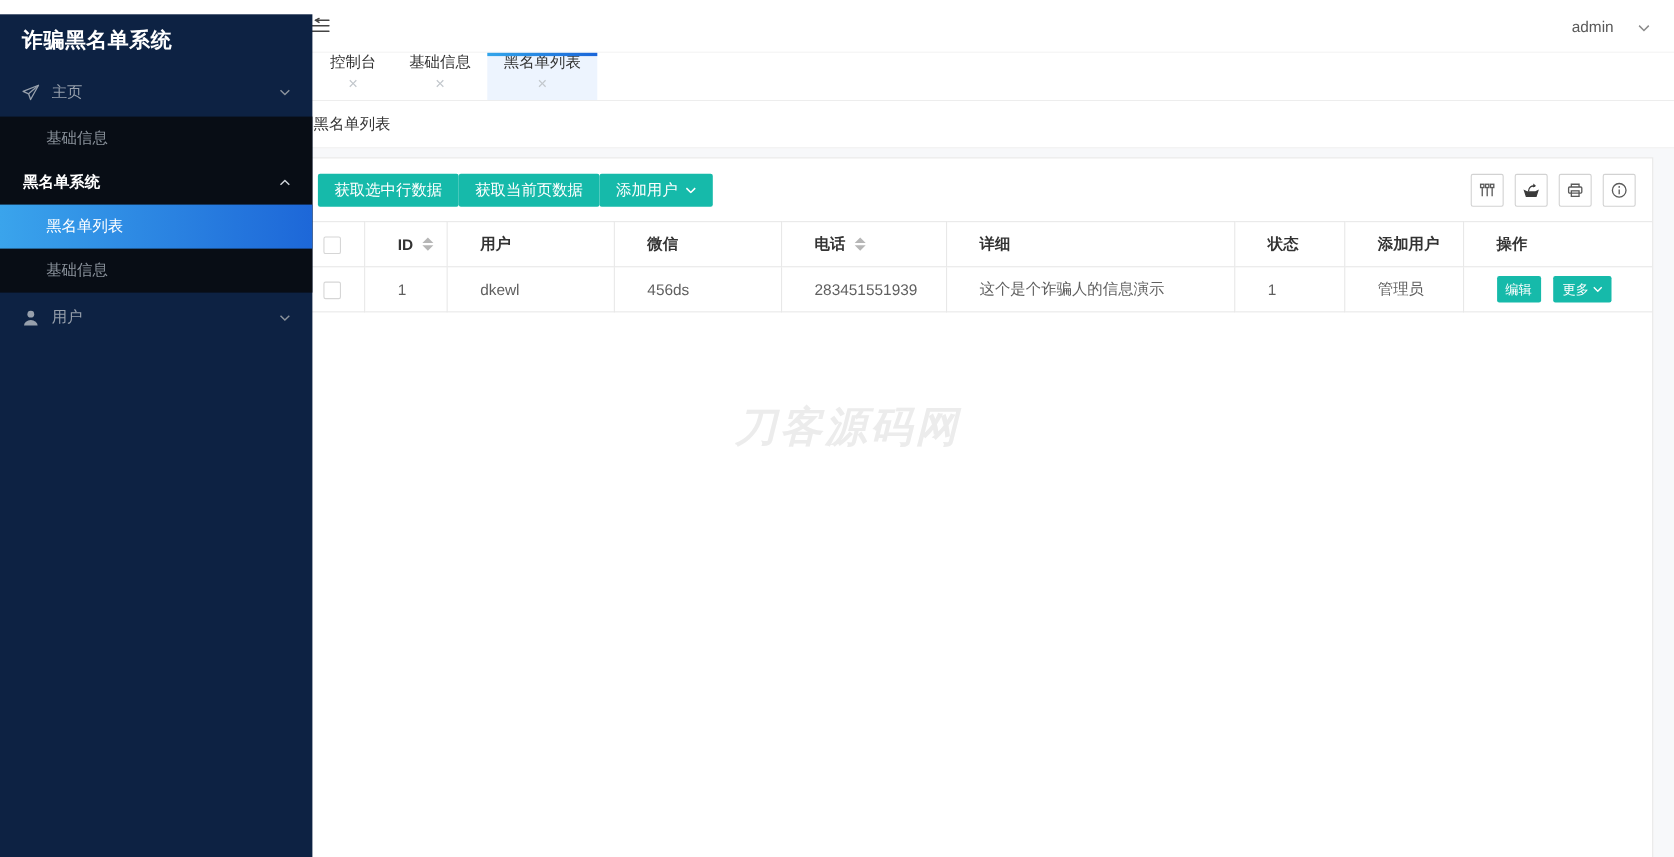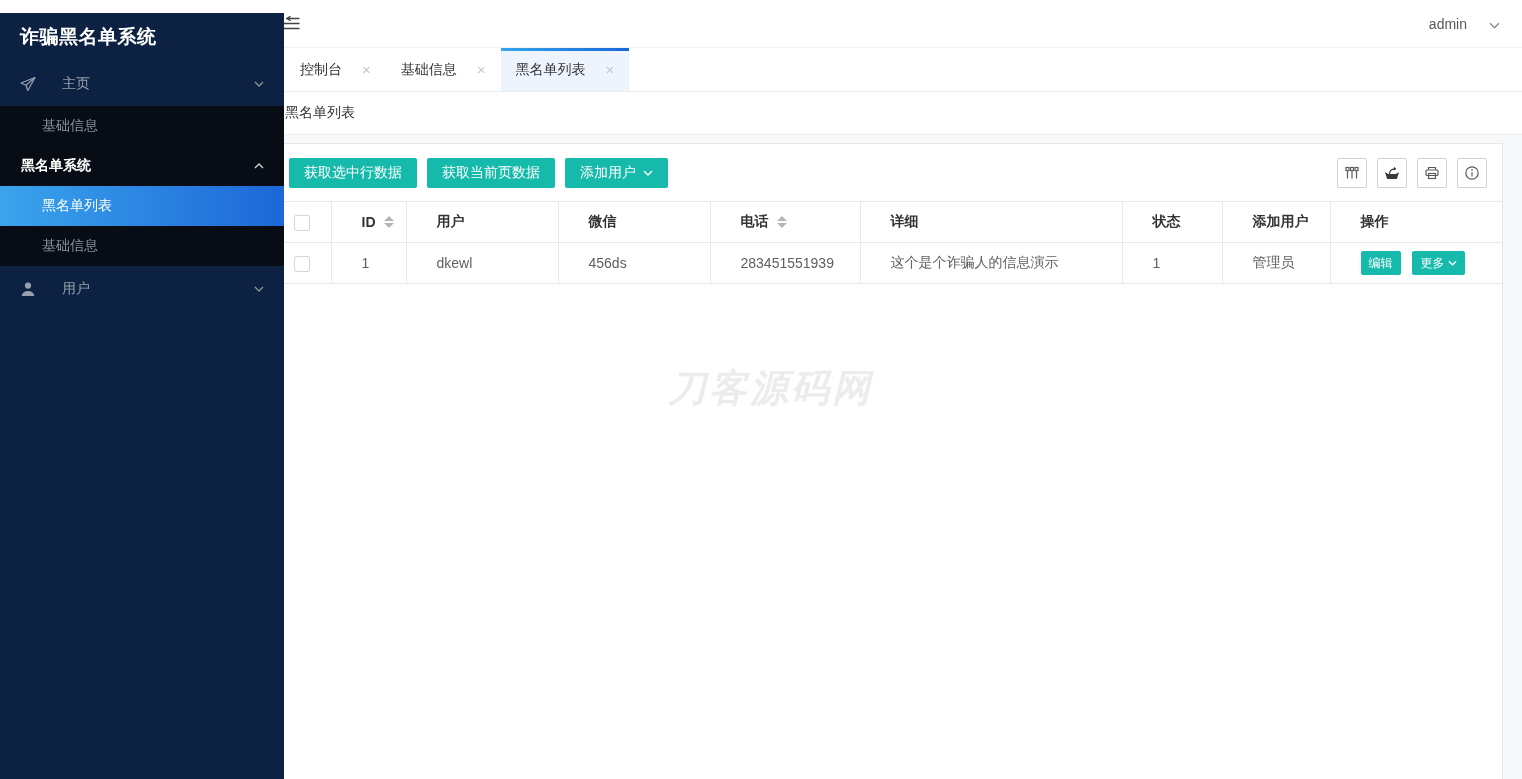--- a/index.html
+++ b/index.html
@@ -8,21 +8,21 @@
     font-family: "Liberation Sans", sans-serif;
     background:#fff; position:relative; font-size:14px; color:#333;
   }
 
   
   .sidebar { position:absolute; left:0; top:13px; width:284px; height:779px;
     background:#0d2243; z-index:5; }
   .logo { height:48px; display:flex; align-items:center; padding:0 20px;
     color:#fff; font-size:19px; font-weight:700; letter-spacing:.5px; }
   .nav-item { height:45px; display:flex; align-items:center; padding:0 20px;
-    color:#97a0ac; cursor:pointer;gap:15px; }
+    color:#97a0ac; cursor:pointer; }
   .nav-item .mi { width:16px; height:16px; margin-right:11px; flex:none; display:inline-flex; }
   .nav-item .chev { margin-left:auto; display:inline-flex; }
   .nav-item.open { color:#fff; font-weight:700; }
   .submenu { background:#080d15; }
   .sub-item { height:40px; display:flex; align-items:center; padding:0 20px 0 42px;
     color:#8b939c; cursor:pointer; }
   .sub-item.open { color:#fff; font-weight:700;padding-left:21px; }
   .sub-item.active { color:#fff; font-weight:400;
     background:linear-gradient(90deg,#3aa4ec 0%,#1d67d8 100%); }
   .sub-item .chev { margin-left:auto; display:inline-flex; }
@@ -30,37 +30,37 @@
   
   .main { position:absolute; left:260px; top:0; right:0; height:779px; background:#fff; }
   .topbar { height:48px; display:flex; align-items:center; padding:0 22px;
     border-bottom:1px solid #f2f2f2; background:#fff; }
   .collapse-btn { display:inline-flex; cursor:pointer; }
   .user-box { margin-left:auto; display:flex; align-items:center; gap:22px;
     color:#595959; font-size:14px; cursor:pointer; }
 
   .tabbar { height:44px; display:flex; align-items:stretch; padding-left:25px;
     border-bottom:1px solid #ececec; background:#fff; }
-  .tab { display:flex; align-items:center; gap:20px; padding:0 15px; cursor:pointer;
-    color:#333; font-size:14px; position:relative; }
+  .tab { display:flex; align-items:center; gap:3px; padding:0 15px; cursor:pointer;
+    color:#333; font-size:14px; position:relative;flex-direction:column; }
   .tab .close { color:#c2c7cc; font-size:15px; line-height:1; }
   .tab.active { background:#edf4fe; }
   .tab.active::before { content:""; position:absolute; left:0; top:0; right:0; height:3px;
     background:linear-gradient(90deg,#33a5ea 0%,#1b66d9 100%); }
 
   .breadcrumb-bar { height:43px; display:flex; align-items:center; padding:0 25px;
     border-bottom:1px solid #ececec; background:#fff; color:#333; font-size:14px; }
 
   .content { height:644px; background:#f7f8fa; padding:8px 19px 0 13px; overflow:hidden; }
   .card { background:#fff; border:1px solid #e7e7e7; height:760px; }
 
   .card-toolbar { display:flex; align-items:center; padding:14px 15px 13px 15px; }
   .btn { height:30px; display:inline-flex; align-items:center; gap:7px; padding:0 15px;
     background:#16baaa; color:#fff; font-size:14px; border:none; border-radius:2px;
-    margin-right:10px; cursor:pointer; font-family:inherit; }
+    cursor:pointer; font-family:inherit; }
   .icon-group { margin-left:auto; display:flex; gap:10px; }
   .icon-btn { width:30px; height:30px; border:1px solid #d2d2d2; border-radius:2px;
     background:#fff; display:inline-flex; align-items:center; justify-content:center; cursor:pointer; }
 
   table { width:100%; border-collapse:collapse; table-layout:fixed; }
   th, td { height:41px; padding:0 30px; text-align:left; font-size:14px;
     border-bottom:1px solid #e8e8e8; overflow:hidden; white-space:nowrap; }
   th { border-top:1px solid #e8e8e8; color:#333; font-weight:700; }
   th:not(:last-child), td:not(:last-child) { border-right:1px solid #e8e8e8; }
   td { color:#5f5f5f; }

